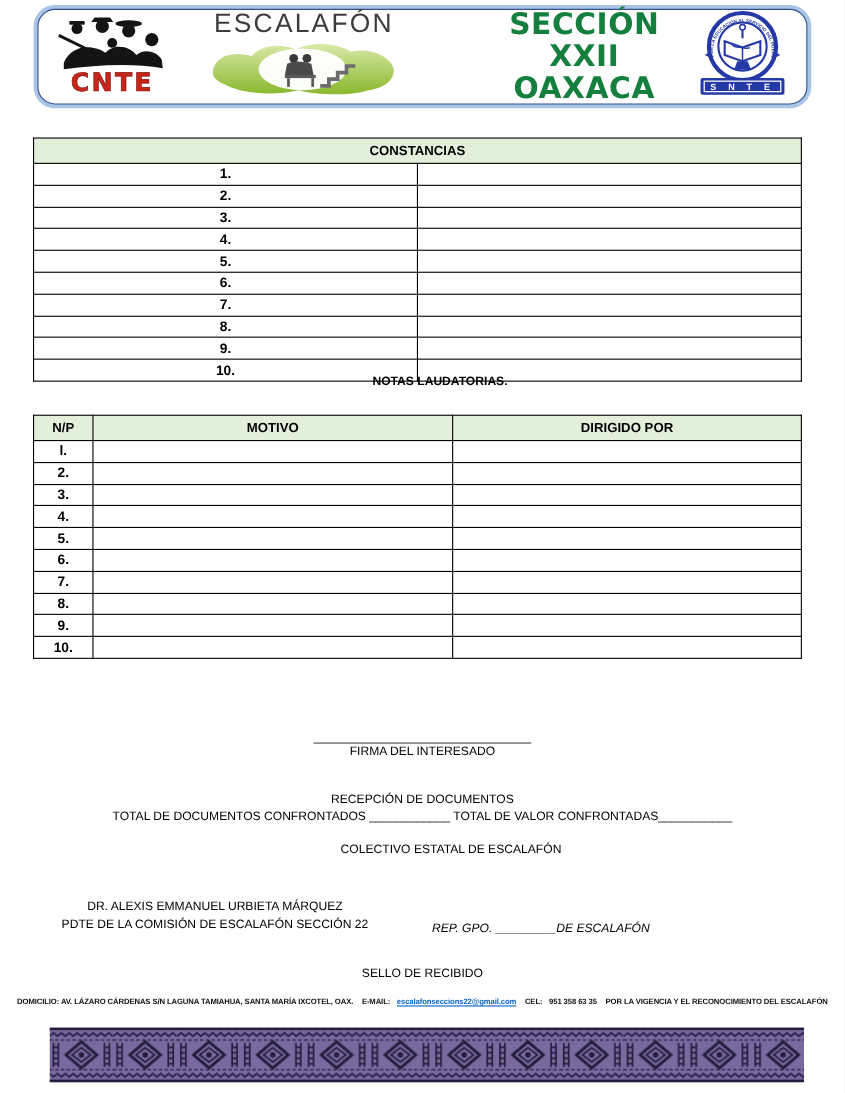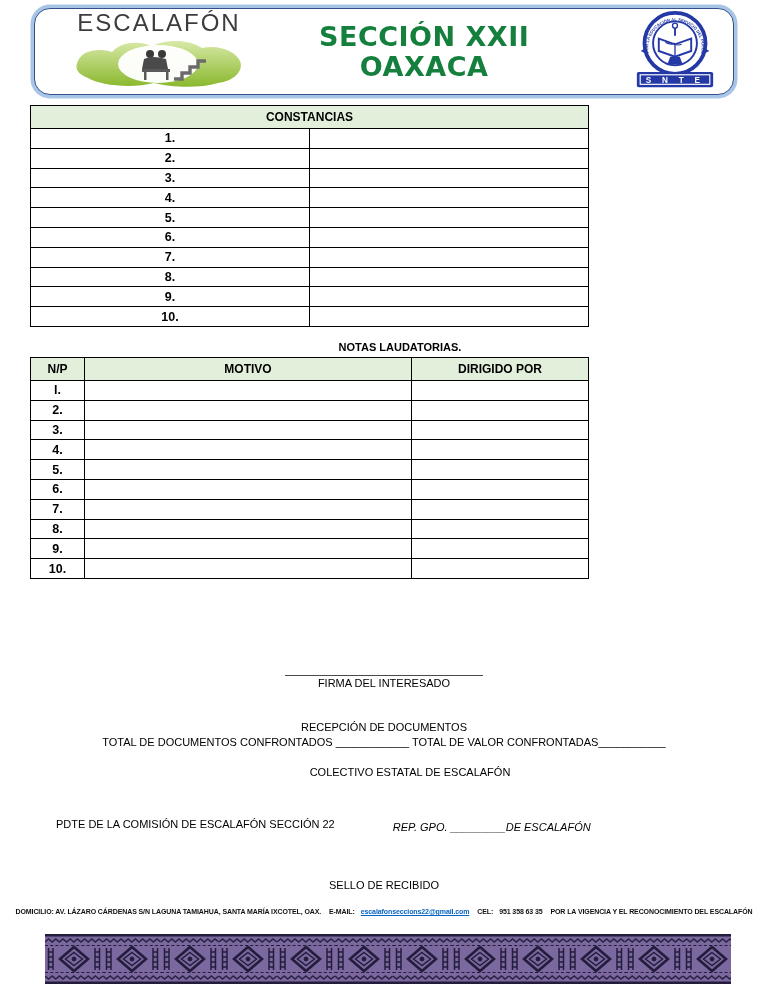--- a/index.html
+++ b/index.html
@@ -27,21 +27,21 @@
   .esc-title { font-size:24px; letter-spacing:2px; color:#3c3c3c; font-family:"Liberation Sans",sans-serif; }
   .esc-map { margin-top:-2px; }
   .sec-block {
     margin-left:62px; text-align:center; font-family:"DejaVu Sans",sans-serif;
     font-weight:800; font-size:27px; line-height:1.08; color:#15803d; letter-spacing:0.5px;
   }
   .snte-block { margin-left:auto; margin-right:14px; }
 
   
   table { border-collapse:collapse; table-layout:fixed; }
-  .tbl { position:absolute; left:30px; width:559px; }
+  .tbl { position:absolute; left:30px; width:699px;margin-top:20px; }
   .tbl td, .tbl th { border:1px solid #000; padding:0 4px; }
   .tbl .head {
     background:#e2efda; height:23px; font-weight:bold; font-size:12px; text-align:center;
   }
   .tbl .num {
     width:54px; text-align:center; font-weight:bold; font-size:12.5px; height:19.8px;
   }
   .tbl .fill { height:19.8px; }
   .constancias-tbl { top:105px; }
   .notas-tbl { top:357px; }
@@ -77,20 +77,37 @@
 
   .band { position:absolute; top:934px; left:45px; width:686px; height:50px; display:block; }
 </style>
 </head>
 <body>
 
 <div class="page">
 
   <div class="header-box">
 
+    <div class="cnte-block">
+      <svg width="104" height="50" viewBox="0 0 104 50">
+        <g fill="#141414">
+          <rect x="4" y="16" width="36" height="2.6" transform="rotate(26 4 16)"></rect>
+          <circle cx="20" cy="11" r="5"></circle>
+          <rect x="13" y="4" width="14" height="3.5" rx="1"></rect>
+          <circle cx="43" cy="9" r="6"></circle>
+          <path d="M33 5 h20 l-3 -4 h-14 z"></path>
+          <circle cx="67" cy="13" r="6"></circle>
+          <ellipse cx="67" cy="6.5" rx="12" ry="3"></ellipse>
+          <circle cx="88" cy="21" r="6"></circle>
+          <path d="M8 42 C16 24 36 26 46 33 C54 24 68 27 74 35 C80 29 92 31 97 39 L98 47 C70 42 38 44 8 48 Z"></path>
+          <circle cx="52" cy="24" r="4.5"></circle>
+        </g>
+      </svg>
+      <div class="cnte-label">CNTE</div>
+    </div>
 
     <div class="esc-block">
       <div class="esc-title">ESCALAFÓN</div>
       <svg class="esc-map" width="178" height="56" viewBox="0 0 178 56">
         <defs>
           <linearGradient id="mapg" x1="0" y1="0" x2="0" y2="1">
             <stop offset="0" stop-color="#d8e9a7"></stop>
             <stop offset="1" stop-color="#8ab82e"></stop>
           </linearGradient>
         </defs>
@@ -260,20 +277,21 @@
       <span>TOTAL DE DOCUMENTOS CONFRONTADOS</span>
       <span>____________</span>
       <span>TOTAL DE VALOR CONFRONTADAS</span><span>___________</span>
     </div>
   </div>
 
   <div class="colectivo">COLECTIVO ESTATAL DE ESCALAFÓN</div>
 
   <div class="officials">
     <div class="left">
+      <div>DR. ALEXIS EMMANUEL URBIETA MÁRQUEZ</div>
       <div>PDTE DE LA COMISIÓN DE ESCALAFÓN SECCIÓN 22</div>
     </div>
     <div class="right">
       <span>REP. GPO.</span>
       <span>_________</span><span>DE ESCALAFÓN</span>
     </div>
   </div>
 
   <div class="sello">SELLO DE RECIBIDO</div>
 

